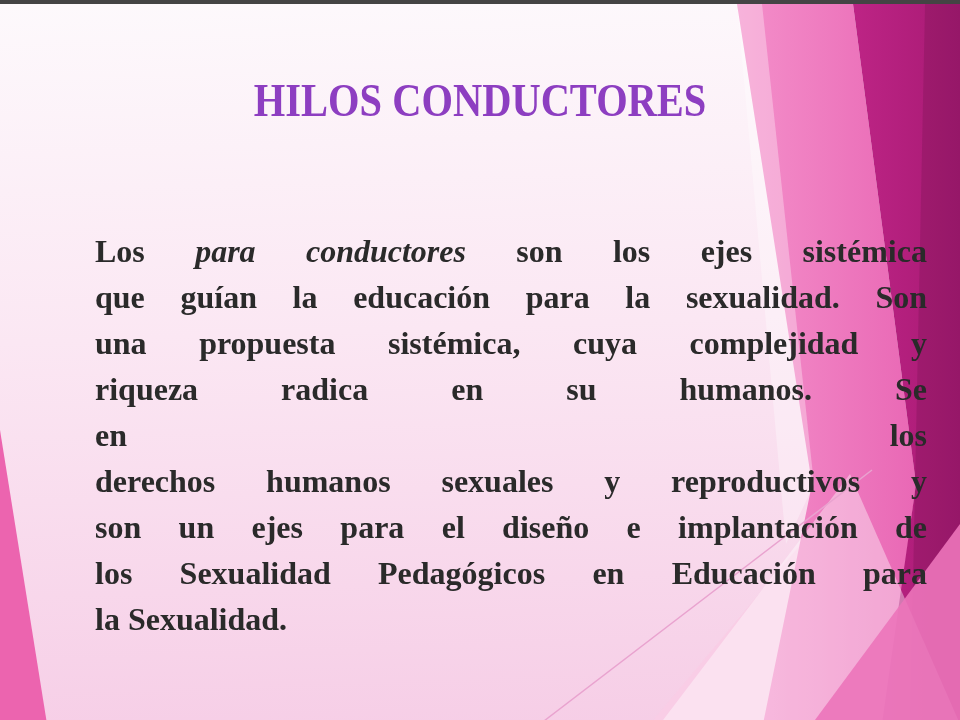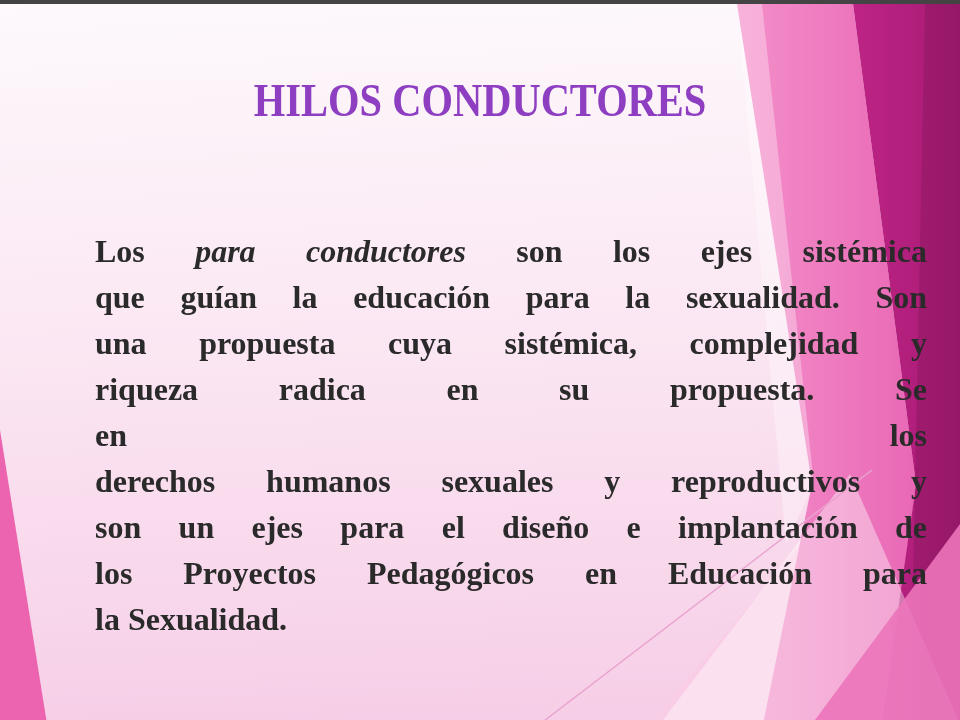--- a/index.html
+++ b/index.html
@@ -83,31 +83,31 @@
         <span>la</span>
         <span>educación</span>
         <span>para</span>
         <span>la</span>
         <span>sexualidad.</span>
         <span>Son</span>
       </div>
       <div class="body-line just">
         <span>una</span>
         <span>propuesta</span>
+        <span>sistémica,</span>
         <span>cuya</span>
-        <span>sistémica,</span>
         <span>complejidad</span>
         <span>y</span>
       </div>
       <div class="body-line just">
         <span>riqueza</span>
         <span>radica</span>
         <span>en</span>
         <span>su</span>
-        <span>propuesta.</span>
+        <span>humanos.</span>
         <span>Se</span>
       </div>
       <div class="body-line just">
         <span>en</span>
         <span>los</span>
       </div>
       <div class="body-line just">
         <span>derechos</span>
         <span>humanos</span>
         <span>sexuales</span>
@@ -121,21 +121,21 @@
         <span>ejes</span>
         <span>para</span>
         <span>el</span>
         <span>diseño</span>
         <span>e</span>
         <span>implantación</span>
         <span>de</span>
       </div>
       <div class="body-line just">
         <span>los</span>
-        <span>Proyectos</span>
+        <span>Sexualidad</span>
         <span>Pedagógicos</span>
         <span>en</span>
         <span>Educación</span>
         <span>para</span>
       </div>
       <div class="body-line"><span>la</span> <span>Sexualidad.</span></div>
     </div>
 
 </div>
 

